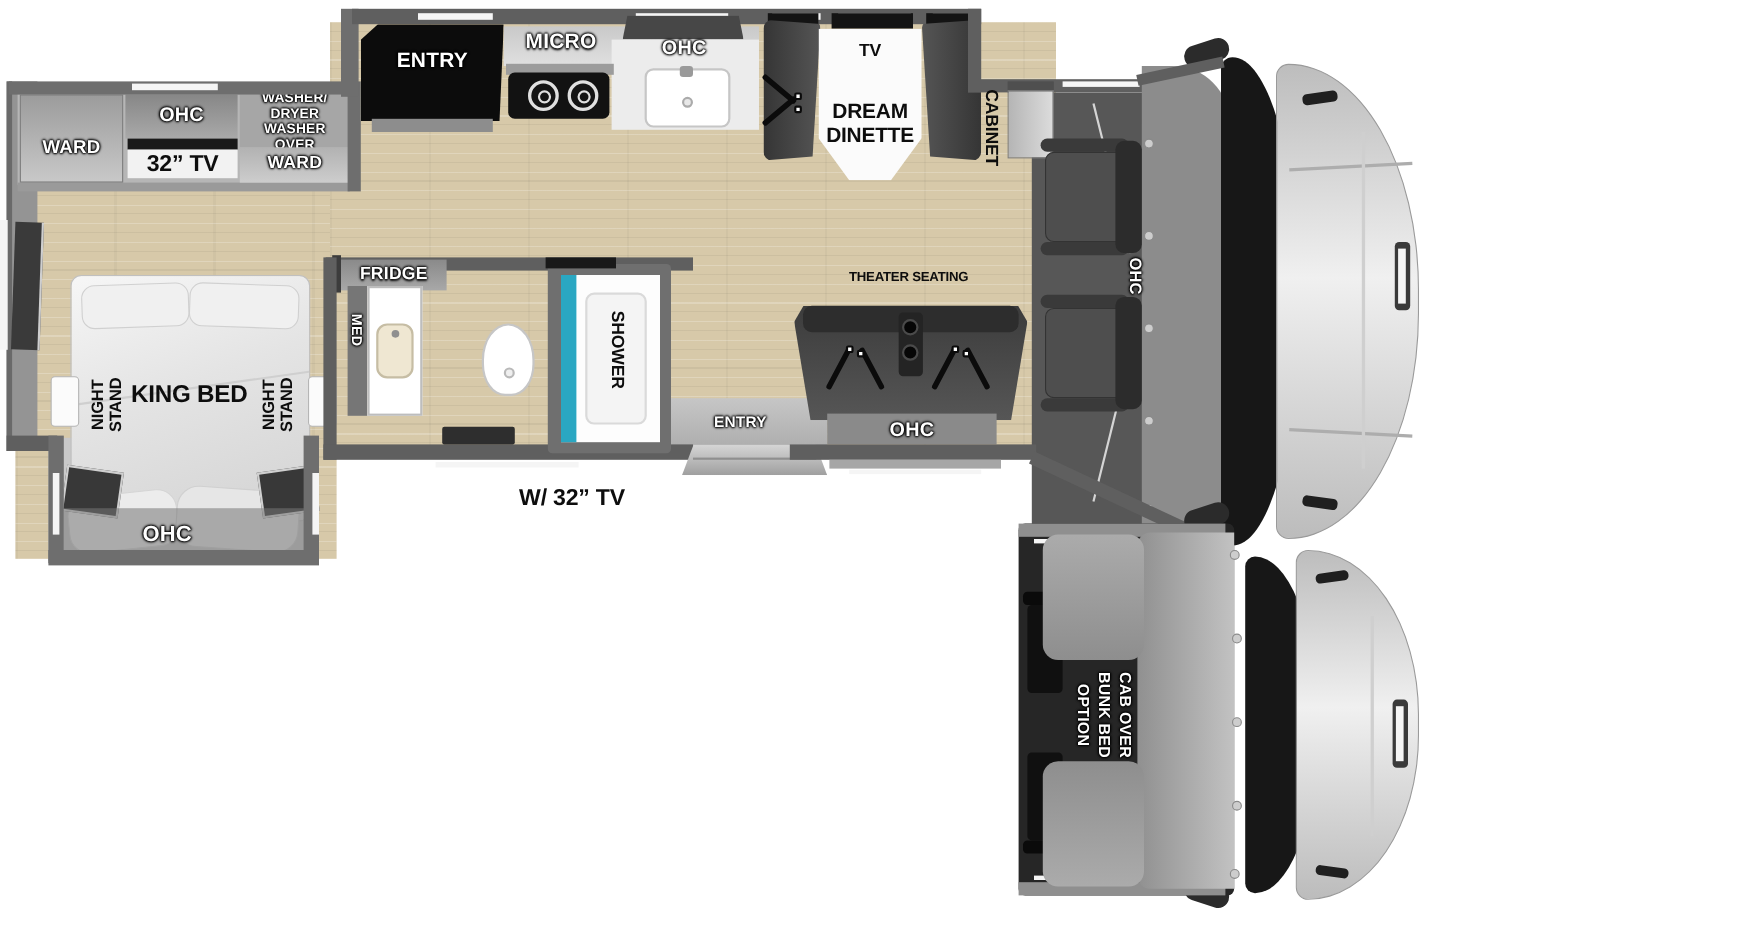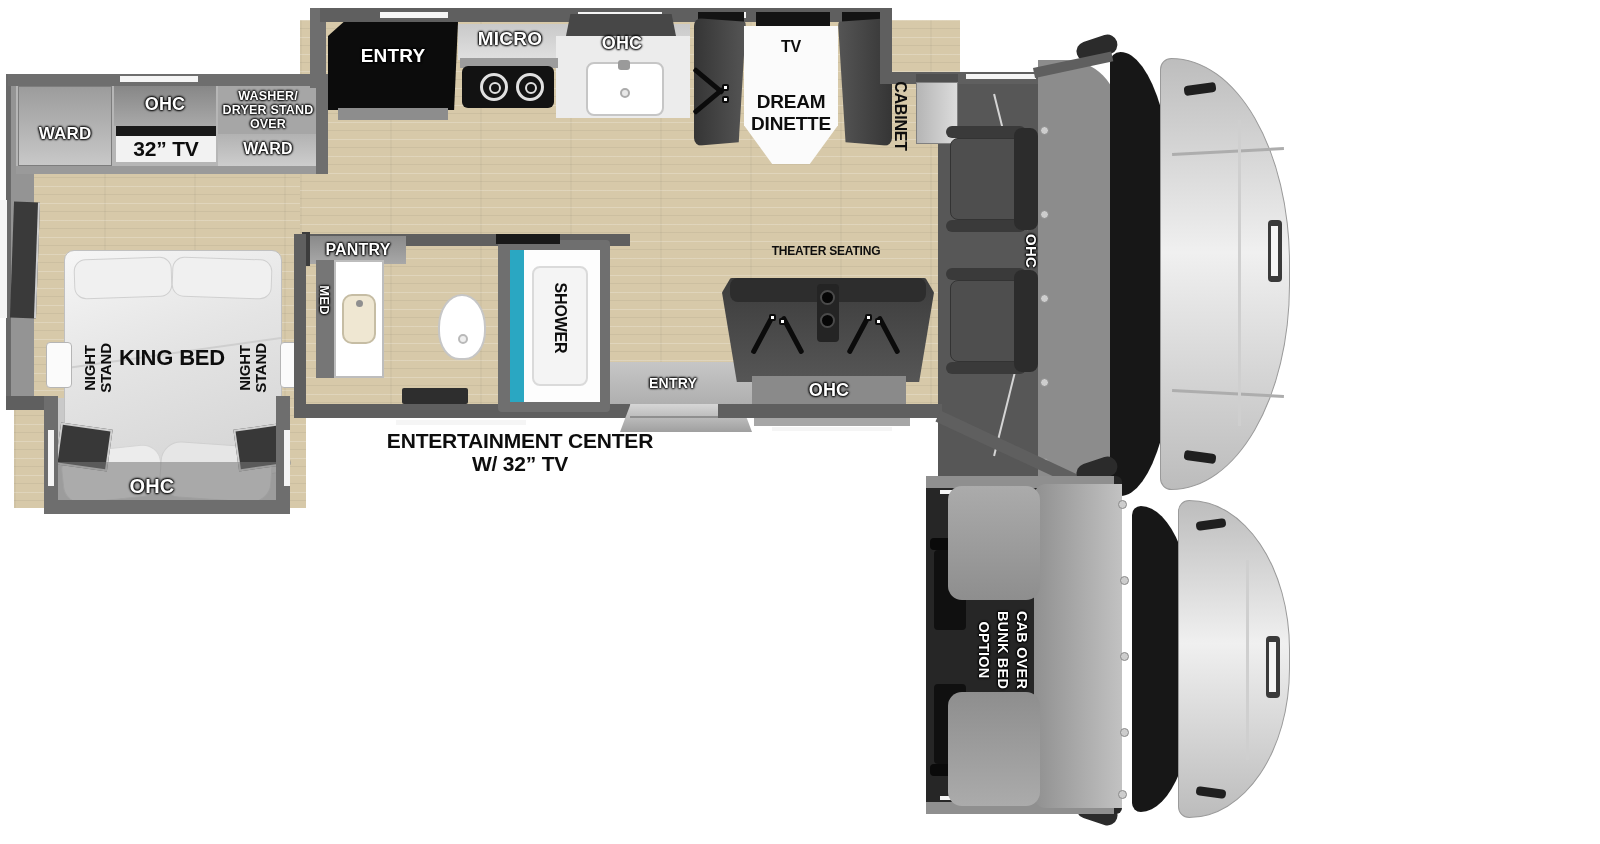--- a/index.html
+++ b/index.html
@@ -47,21 +47,21 @@
     <div class="a" style="left:18px;top:86px;width:94px;height:80px;background:linear-gradient(180deg,#9c9c9c,#c8c8c8);border:1px solid #7d7d7d"></div>
     <div class="a ctr w" style="left:18px;top:124px;width:94px;height:20px;font-size:17px">WARD</div>
     <div class="a" style="left:114px;top:86px;width:102px;height:40px;background:linear-gradient(180deg,#878787,#a9a9a9)"></div>
     <div class="a ctr w" style="left:114px;top:94px;width:102px;height:20px;font-size:18px">OHC</div>
     <div class="a" style="left:116px;top:126px;width:100px;height:10px;background:#1a1a1a"></div>
     <div class="a" style="left:116px;top:136px;width:100px;height:26px;background:#f2f2f2"></div>
     <div class="a ctr b" style="left:116px;top:139px;width:100px;height:20px;font-size:21px">32” TV</div>
     <div class="a" style="left:218px;top:86px;width:100px;height:48px;background:#a6a6a6"></div>
     <div class="a col" style="left:218px;top:86px;width:100px;height:48px;font-size:12.5px;line-height:14px">
       <span class="w">WASHER/</span>
-      <span class="w">DRYER STAND</span>
+      <span class="w">DRYER WASHER</span>
       <span class="w">OVER</span>
     </div>
     <div class="a" style="left:218px;top:134px;width:100px;height:32px;background:linear-gradient(180deg,#b2b2b2,#cdcdcd)"></div>
     <div class="a ctr w" style="left:218px;top:140px;width:100px;height:18px;font-size:16px">WARD</div>
     <div class="a wall" style="left:8px;top:74px;width:310px;height:12px;background:#6e6e6e"></div>
     <div class="a wall" style="left:316px;top:74px;width:12px;height:100px;background:#6e6e6e"></div>
     <div class="a slit" style="left:120px;top:76px;width:78px;height:6px"></div>
     <div class="a wall" style="left:310px;top:8px;width:16px;height:80px;background:#6e6e6e"></div>
 
     <div class="a" style="left:64px;top:250px;width:218px;height:224px;background:linear-gradient(160deg,#f6f6f6 0%,#e4e4e4 45%,#d3d3d3 100%);border:1px solid #c0c0c0;border-radius:10px"></div>
@@ -172,21 +172,21 @@
     <div class="a" style="left:1184px;top:84px;width:32px;height:10px;background:#1f1f1f;border-radius:4px;transform:rotate(-8deg)"></div>
     <div class="a" style="left:1184px;top:452px;width:32px;height:10px;background:#1f1f1f;border-radius:4px;transform:rotate(8deg)"></div>
     <div class="a" style="left:1268px;top:220px;width:14px;height:62px;background:#3a3a3a;border-radius:4px"></div>
     <div class="a slit" style="left:1271px;top:226px;width:7px;height:50px"></div>
     <div class="a" style="left:1076px;top:38px;width:42px;height:20px;background:#2b2b2b;border-radius:10px;transform:rotate(-18deg)"></div>
     <div class="a" style="left:1076px;top:488px;width:42px;height:20px;background:#2b2b2b;border-radius:10px;transform:rotate(18deg)"></div>
 
     <div class="a wall" style="left:296px;top:234px;width:334px;height:12px"></div>
     <div class="a" style="left:302px;top:232px;width:8px;height:34px;background:#3c3c3c"></div>
     <div class="a" style="left:310px;top:236px;width:96px;height:28px;background:linear-gradient(180deg,#8a8a8a,#a8a8a8)"></div>
-    <div class="a ctr w" style="left:310px;top:240px;width:96px;height:20px;font-size:16px">PANTRY</div>
+    <div class="a ctr w" style="left:310px;top:240px;width:96px;height:20px;font-size:16px">FRIDGE</div>
     <div class="a wall" style="left:294px;top:234px;width:12px;height:184px"></div>
     <div class="a wall" style="left:294px;top:404px;width:336px;height:14px"></div>
     <div class="a" style="left:316px;top:260px;width:18px;height:118px;background:#767676"></div>
     <div class="a ctr w" style="left:296px;top:292px;width:58px;height:16px;font-size:13px;transform:rotate(90deg)">MED</div>
     <div class="a" style="left:334px;top:260px;width:50px;height:118px;background:#fff;border:2px solid #bdbdbd"></div>
     <div class="a" style="left:342px;top:294px;width:34px;height:50px;background:#efe7d2;border:2px solid #c6bda4;border-radius:10px"></div>
     <div class="a dot" style="left:356px;top:300px;width:7px;height:7px;background:#8f8f8f"></div>
     <div class="a" style="left:438px;top:294px;width:48px;height:66px;background:#fff;border:2px solid #c6c6c6;border-radius:50% 50% 44% 44%"></div>
     <div class="a dot" style="left:458px;top:334px;width:10px;height:10px;border:2px solid #b9b9b9;background:#efefef"></div>
     <div class="a" style="left:498px;top:240px;width:112px;height:172px;background:#6f6f6f;border-radius:4px"></div>
@@ -222,21 +222,20 @@
     </div>
     <div class="a" style="left:752px;top:376px;width:154px;height:28px;background:#8a8a8a"></div>
     <div class="a ctr w" style="left:752px;top:380px;width:154px;height:20px;font-size:18px">OHC</div>
     <div class="a wall" style="left:718px;top:404px;width:224px;height:14px"></div>
     <div class="a" style="left:754px;top:418px;width:156px;height:8px;background:#a6a6a6"></div>
     <div class="a slit" style="left:772px;top:427px;width:120px;height:4px"></div>
     <div class="a wall" style="left:938px;top:410px;width:180px;height:12px;transform:rotate(25deg);transform-origin:left center"></div>
     <div class="a wall" style="left:1034px;top:68px;width:80px;height:10px;transform:rotate(-12deg);transform-origin:left center"></div>
 
     <div class="a col b" style="left:360px;top:428px;width:320px;height:48px;font-size:21px;line-height:23px">
-      <span>ENTERTAINMENT CENTER</span>
       <span>W/ 32” TV</span>
     </div>
   </div>
 
   <div class="a" style="left:900px;top:450px;width:420px;height:394px">
     <div class="a" style="left:176px;top:10px;width:42px;height:20px;background:#2b2b2b;border-radius:10px;transform:rotate(-18deg)"></div>
     <div class="a" style="left:176px;top:352px;width:42px;height:20px;background:#2b2b2b;border-radius:10px;transform:rotate(18deg)"></div>
     <div class="a" style="left:26px;top:26px;width:196px;height:338px;background:#262626;border-radius:6px"></div>
     <div class="a" style="left:26px;top:26px;width:188px;height:12px;background:#8f8f8f"></div>
     <div class="a slit" style="left:40px;top:40px;width:150px;height:4px"></div>

